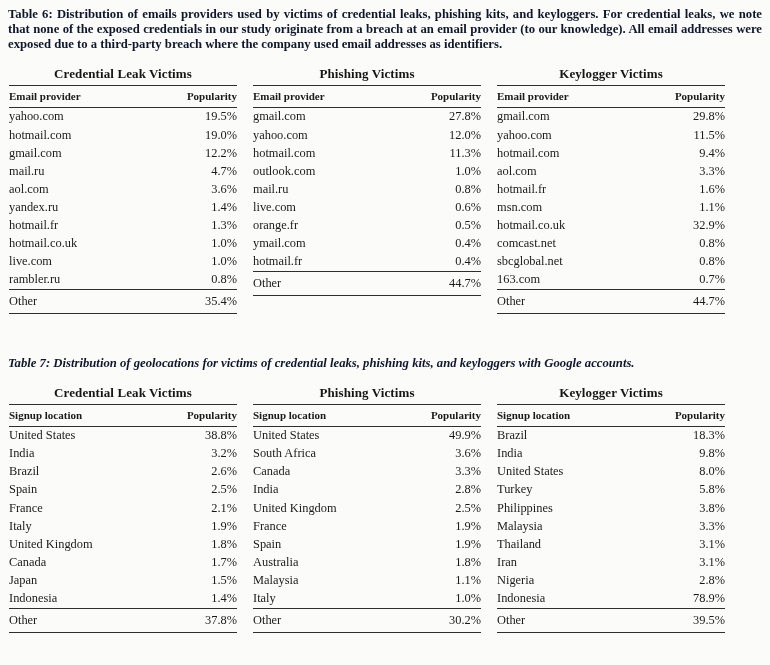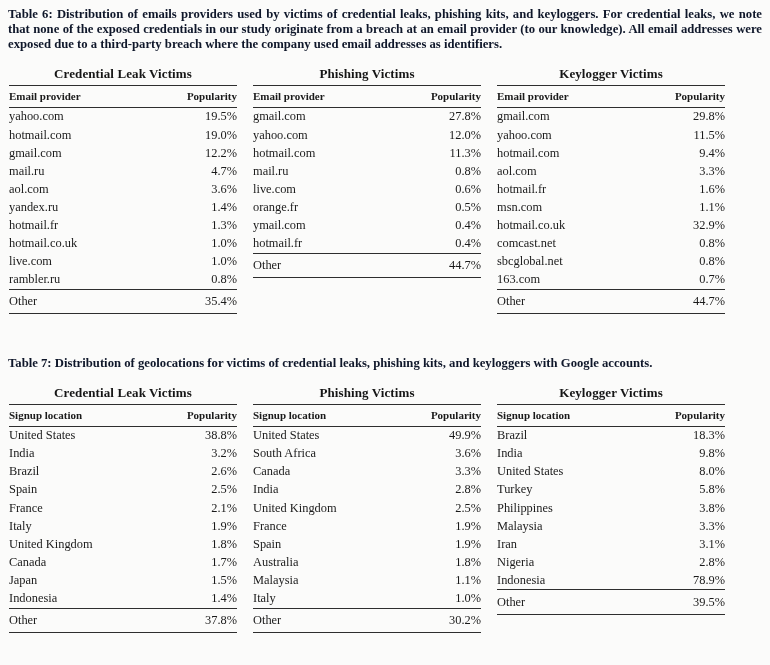--- a/index.html
+++ b/index.html
@@ -27,21 +27,21 @@
     text-align: justify;
     color: #0f172a;
   }
   .tables-section {
     display: flex;
     justify-content: flex-start;
     gap: 16px;
     padding: 0 1px;
   }
   .tables-section.first { margin-top: 15px; }
-  .caption-t7 { margin-top: 42px; }
+  .caption-t7 { margin-top: 42px; font-style: italic; }
   .tables-section.second { margin-top: 14px; }
   .subtable { width: 228px; flex: 0 0 228px; }
   .subtable-title {
     text-align: center;
     font-weight: bold;
     font-size: 13px;
     line-height: 15px;
     margin-bottom: 4px;
     letter-spacing: 0.1px;
   }
@@ -152,20 +152,24 @@
             </tr>
             <tr>
               <td class="cell-left">yahoo.com</td>
               <td class="cell-right">12.0%</td>
             </tr>
             <tr>
               <td class="cell-left">hotmail.com</td>
               <td class="cell-right">11.3%</td>
             </tr>
             <tr>
+              <td class="cell-left">outlook.com</td>
+              <td class="cell-right">1.0%</td>
+            </tr>
+            <tr>
               <td class="cell-left">mail.ru</td>
               <td class="cell-right">0.8%</td>
             </tr>
             <tr>
               <td class="cell-left">live.com</td>
               <td class="cell-right">0.6%</td>
             </tr>
             <tr>
               <td class="cell-left">orange.fr</td>
               <td class="cell-right">0.5%</td>
@@ -402,20 +406,24 @@
             </tr>
             <tr>
               <td class="cell-left">Philippines</td>
               <td class="cell-right">3.8%</td>
             </tr>
             <tr>
               <td class="cell-left">Malaysia</td>
               <td class="cell-right">3.3%</td>
             </tr>
             <tr>
+              <td class="cell-left">Thailand</td>
+              <td class="cell-right">3.1%</td>
+            </tr>
+            <tr>
               <td class="cell-left">Iran</td>
               <td class="cell-right">3.1%</td>
             </tr>
             <tr>
               <td class="cell-left">Nigeria</td>
               <td class="cell-right">2.8%</td>
             </tr>
             <tr>
               <td class="cell-left">Indonesia</td>
               <td class="cell-right">78.9%</td>

